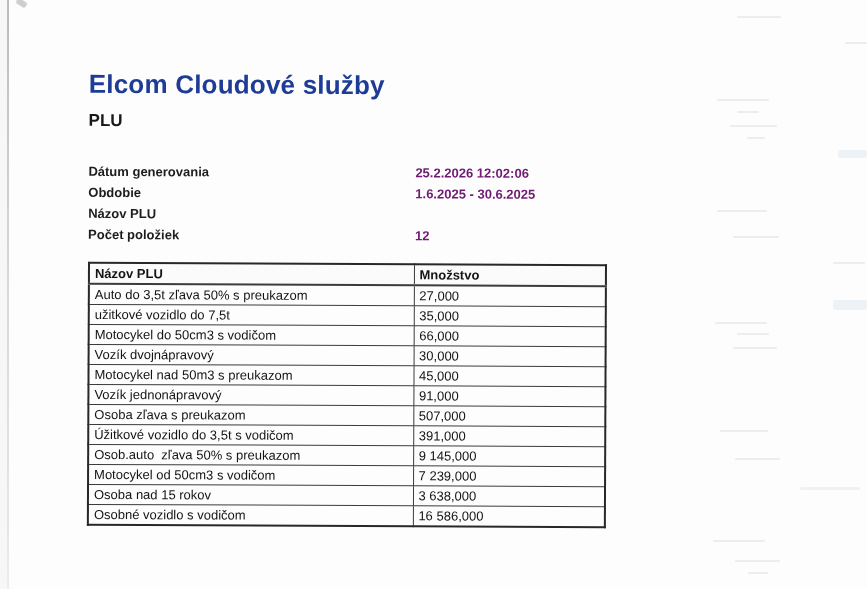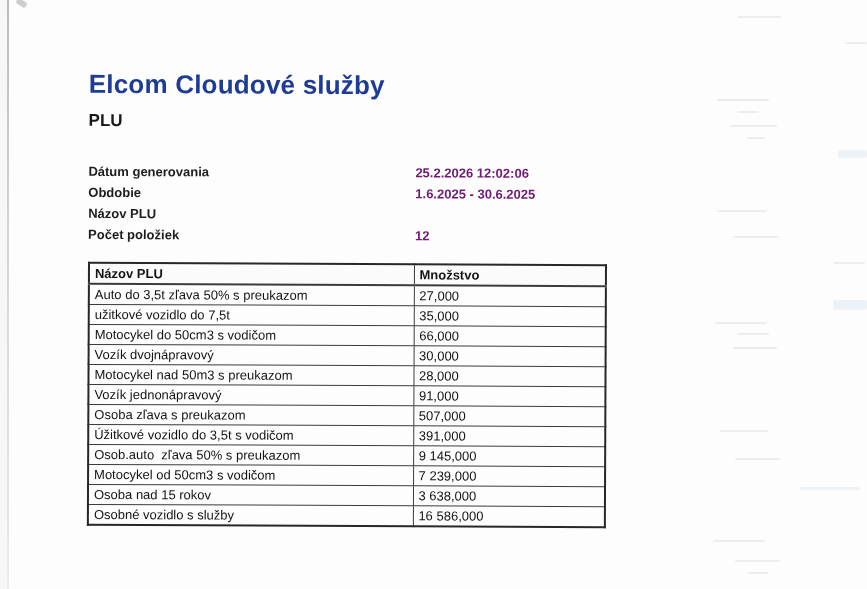--- a/index.html
+++ b/index.html
@@ -171,21 +171,21 @@
         <tr>
     <td>Motocykel do 50cm3 s vodičom</td>
     <td class="qty">66,000</td>
   </tr>
         <tr>
     <td>Vozík dvojnápravový</td>
     <td class="qty">30,000</td>
   </tr>
         <tr>
     <td>Motocykel nad 50m3 s preukazom</td>
-    <td class="qty">28,000</td>
+    <td class="qty">45,000</td>
   </tr>
         <tr>
     <td>Vozík jednonápravový</td>
     <td class="qty">91,000</td>
   </tr>
         <tr>
     <td>Osoba zľava s preukazom</td>
     <td class="qty">507,000</td>
   </tr>
         <tr>
@@ -198,21 +198,21 @@
   </tr>
         <tr>
     <td>Motocykel od 50cm3 s vodičom</td>
     <td class="qty">7 239,000</td>
   </tr>
         <tr>
     <td>Osoba nad 15 rokov</td>
     <td class="qty">3 638,000</td>
   </tr>
         <tr>
-    <td>Osobné vozidlo s služby</td>
+    <td>Osobné vozidlo s vodičom</td>
     <td class="qty">16 586,000</td>
   </tr>
       </tbody>
   </table>
 </div>
 
 <div class="art" style="left:737px;top:16px;width:44px;height:2px"></div>
 <div class="art" style="left:845px;top:42px;width:22px;height:2px"></div>
 <div class="art" style="left:717px;top:99px;width:52px;height:2px"></div>
 <div class="art" style="left:737px;top:111px;width:22px;height:2px"></div>

